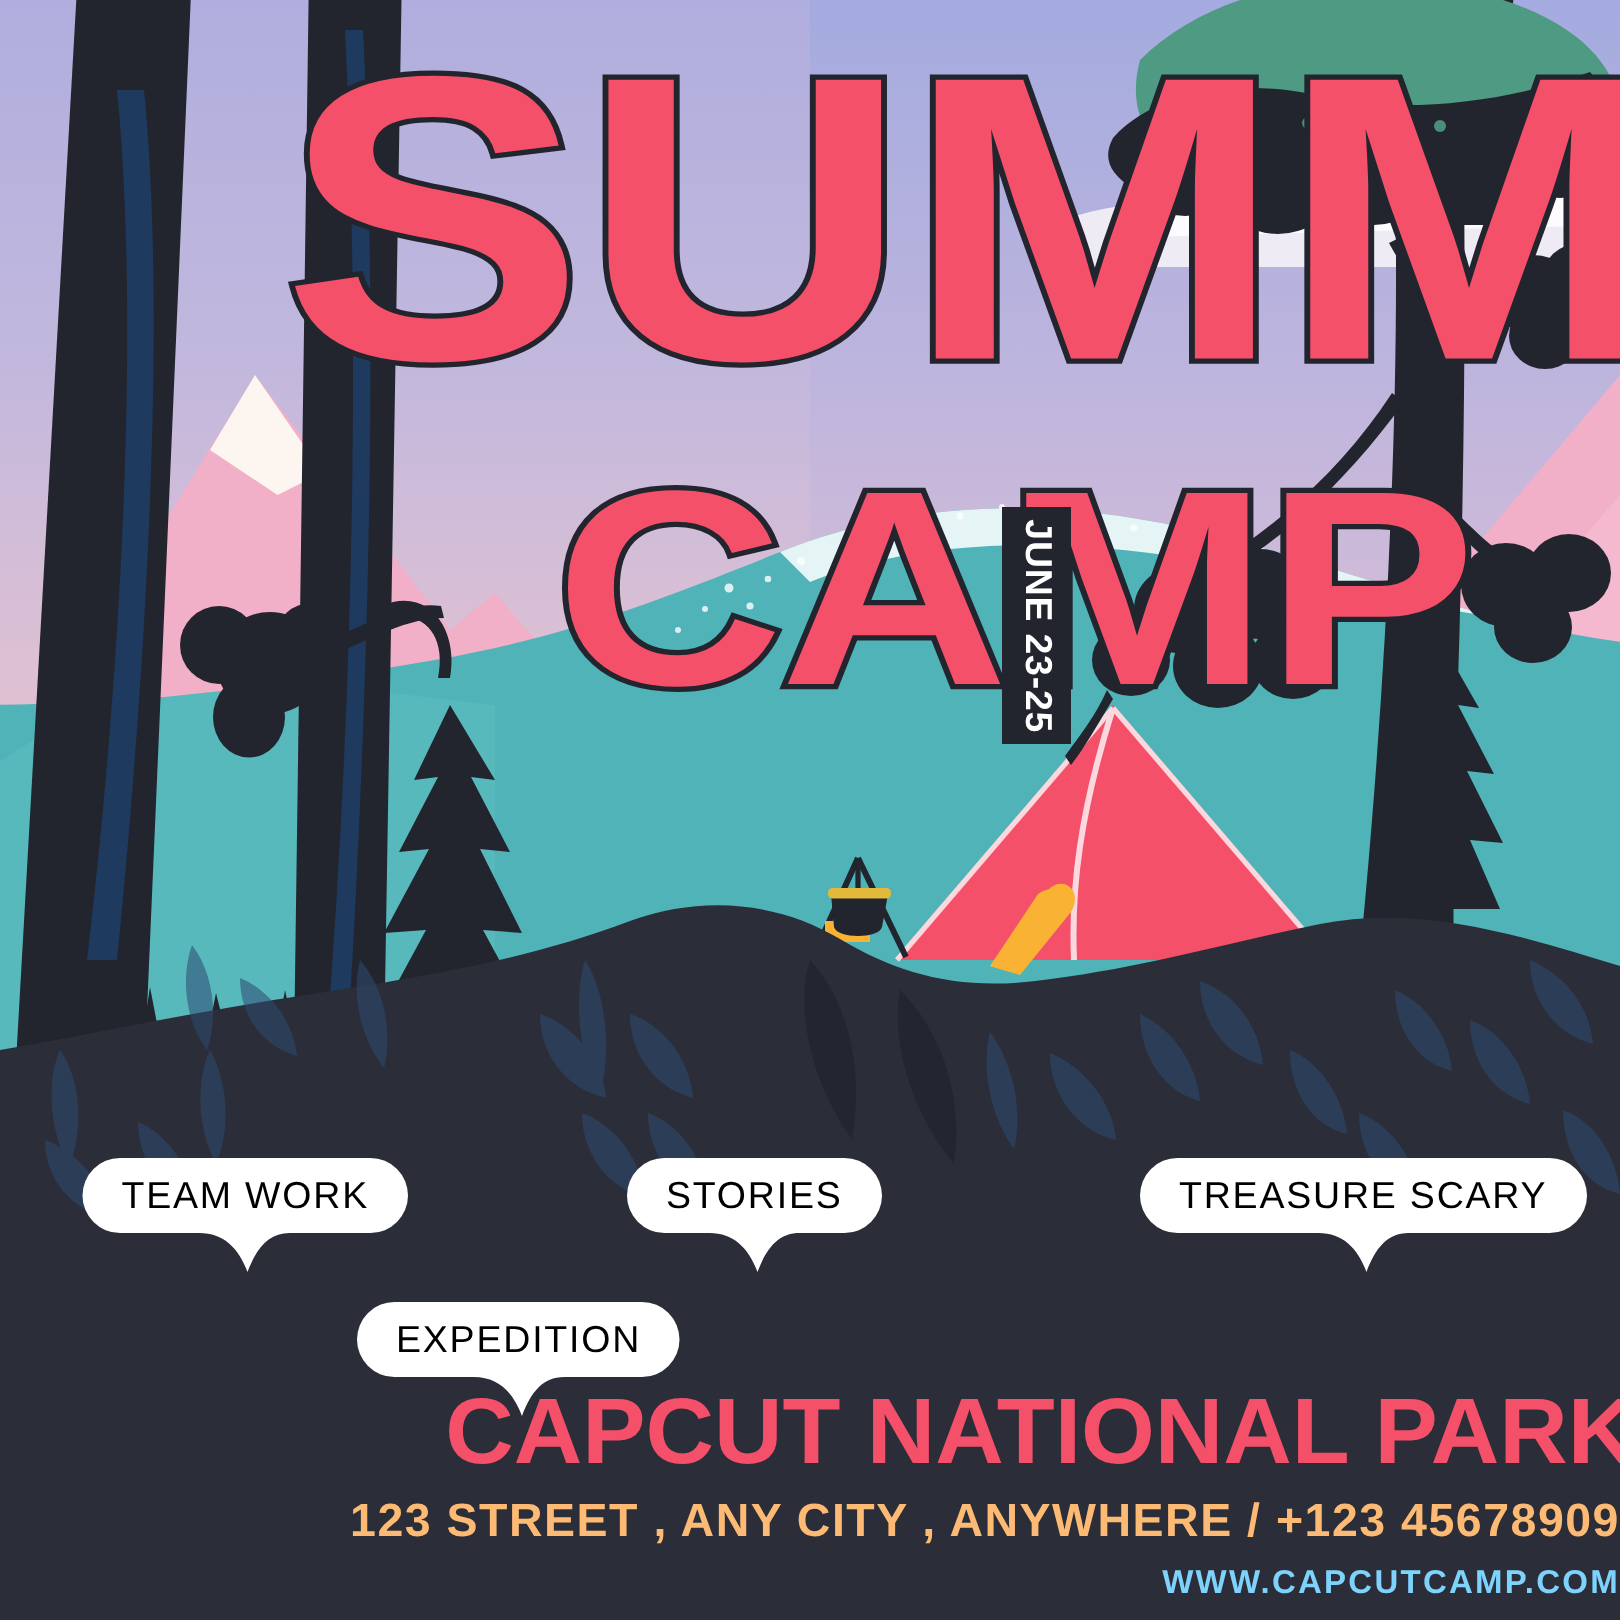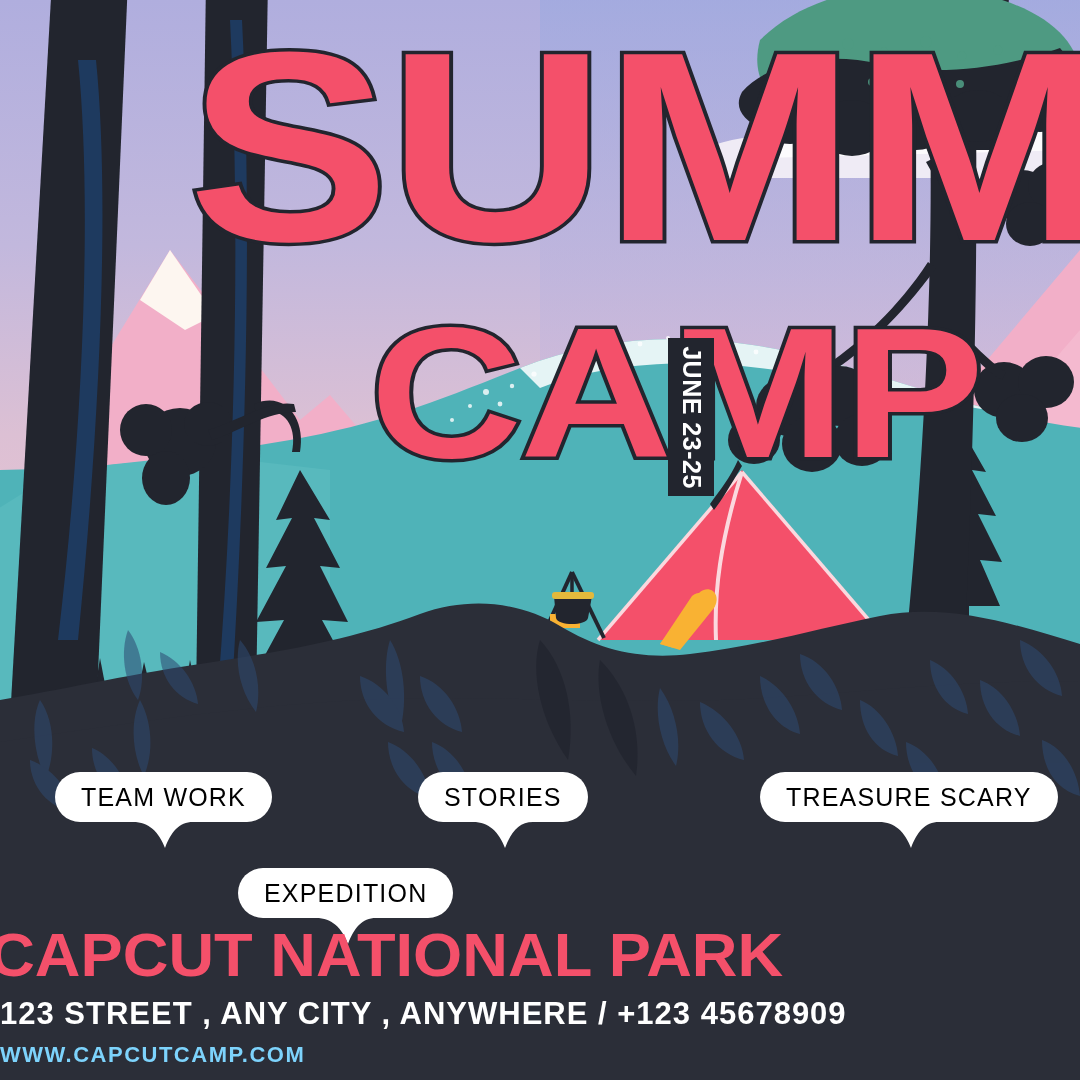--- a/index.html
+++ b/index.html
@@ -111,33 +111,33 @@
   .p-team      { left:55px;  top:772px; }
   .p-firecamp  { left:418px; top:772px; }
   .p-treasure  { left:760px; top:772px; }
   .p-expedition{ left:238px; top:842px;margin-top:26px; }
   .p-scary     { left:578px; top:842px; }
 
   
   .footer {
     position:absolute;
     left:0; right:0; bottom:12px;
-    text-align:left;
+    text-align:right;
   }
   .park-name {
     color:#f4506a;
     font-family:"Liberation Sans Narrow","Liberation Sans", sans-serif;
     font-weight:bold;
     font-size:62px;
     letter-spacing:0px;
     line-height:1.0;
     transform:scaleX(1.02);
   }
   .addr {
-    color:#ffffff;
+    color:#fdba74;
     font-family:"Liberation Sans Narrow","Liberation Sans", sans-serif;
     font-weight:bold;
     font-size:31px;
     letter-spacing:1px;
     margin-top:10px;
   }
   .site {
     color:#7dd3fc;
     font-family:"Liberation Sans Narrow","Liberation Sans", sans-serif;
     font-weight:bold;

